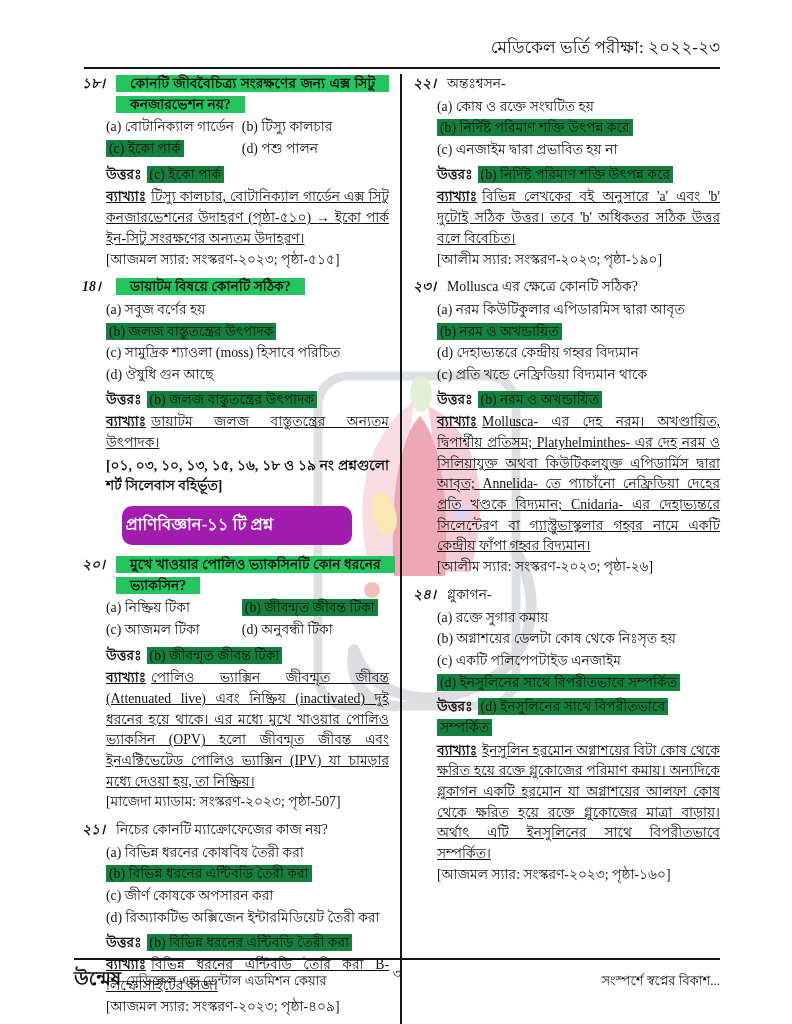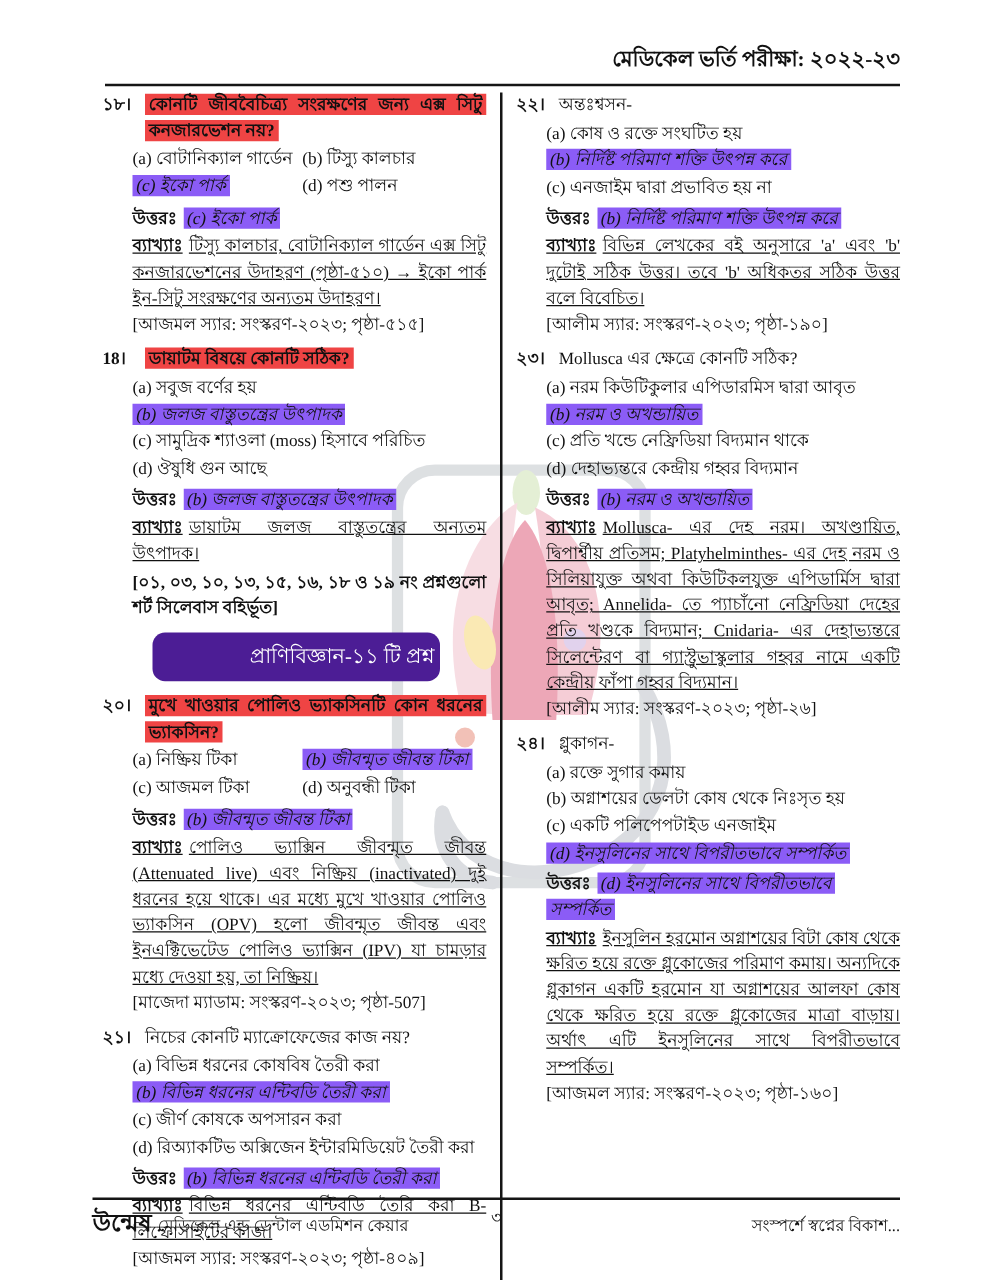--- a/index.html
+++ b/index.html
@@ -3,45 +3,45 @@
 <meta charset="utf-8">
 <style>
   html,body{margin:0;padding:0;}
   body{
     width:792px;height:1024px;position:relative;overflow:hidden;
     background:#ffffff;color:#111;
     font-family:"Liberation Serif", serif;
   }
   .page{position:absolute;left:84px;right:72px;top:34px;bottom:34px;z-index:2;}
   .hdr{
-    text-align:right;font-weight:bold;font-size:17px;
+    text-align:right;font-weight:normal;font-size:17px;
     padding-bottom:5px;border-bottom:2.5px solid #151515;
   }
   .cols{display:flex;margin-top:5px;}
   .col{width:50%;font-size:13.8px;line-height:1.5;}
   .col-left{padding-right:11px;}
   .col-right{padding-left:13px;border-left:2px solid #151515;}
   .q{position:relative;padding-left:22px;margin:0 0 7px 0;}
-  .qnum{position:absolute;left:-2px;top:0;font-weight:bold;white-space:nowrap;}
+  .qnum{position:absolute;left:-2px;top:0;font-weight:bold;white-space:nowrap;font-style:italic;}
   .qtext{margin:0 0 2px 0;padding-left:10px;text-align:justify;font-weight:bold;}
   .qtext.plain{font-weight:normal;}
   .opts{margin:0 0 2px 0;}
   .opts-list .opt{display:block;}
   .opts-grid{display:grid;grid-template-columns:48% 52%;}
   .opt{margin:0 0 1px 0;}
   .ans{margin:4px 0 2px 0;}
   .expl{margin:0;text-align:justify;text-decoration:underline;}
   .ref{margin:0 0 3px 0;}
   .note{margin:2px 0 0 0;font-weight:bold;text-align:justify;}
   .lbl{font-weight:bold;margin-right:5px;margin-top:20px;}
-  .hl-c{background:#ef4444;padding:1px 3px;box-decoration-break:clone;-webkit-box-decoration-break:clone;}
-  .hl-g{background:#8b5cf6;padding:1px 3px;box-decoration-break:clone;font-style:italic;-webkit-box-decoration-break:clone;}
+  .hl-c{background:#22c55e;padding:1px 14px;box-decoration-break:clone;-webkit-box-decoration-break:clone;}
+  .hl-g{background:#15803d;padding:1px 3px;box-decoration-break:clone;-webkit-box-decoration-break:clone;}
   .banner{
-    background:#4c1d95;color:#ffffff;font-weight:normal;font-size:16.5px;
-    width:222px;margin:9px auto 10px auto;padding:7px 4px;text-align:right;
+    background:#a21caf;color:#ffffff;font-weight:bold;font-size:16.5px;
+    width:222px;margin:9px auto 10px auto;padding:7px 4px;text-align:left;
     border-radius:10px;
   }
   .ftr{
     position:absolute;left:74px;right:72px;bottom:28px;
     border-top:2.5px solid #151515;padding-top:4px;
     font-size:13px;display:flex;justify-content:space-between;align-items:baseline;z-index:2;
   }
   .ftr .brand{font-weight:bold;font-size:19px;margin-right:5px;}
   .ftr .pageno{position:absolute;left:0;right:0;text-align:center;}
   .wm{position:absolute;left:308px;top:362px;width:252px;height:392px;z-index:1;opacity:.55;pointer-events:none;}
@@ -144,22 +144,22 @@
         <p class="expl"><b class="lbl">ব্যাখ্যাঃ</b><span>বিভিন্ন লেখকের বই অনুসারে 'a' এবং 'b' দুটোই সঠিক উত্তর। তবে 'b' অধিকতর সঠিক উত্তর বলে বিবেচিত।</span></p>
         <p class="ref">[আলীম স্যার: সংস্করণ-২০২৩; পৃষ্ঠা-১৯০]</p>
       </article>
 
       <article class="q">
         <span class="qnum">২৩।</span>
         <p class="qtext plain">Mollusca এর ক্ষেত্রে কোনটি সঠিক?</p>
         <div class="opts opts-list">
           <span class="opt">(a) নরম কিউটিকুলার এপিডারমিস দ্বারা আবৃত</span>
           <span class="opt"><span class="hl-g">(b) নরম ও অখন্ডায়িত</span></span>
+          <span class="opt">(d) দেহাভ্যন্তরে কেন্দ্রীয় গহ্বর বিদ্যমান</span>
           <span class="opt">(c) প্রতি খন্ডে নেফ্রিডিয়া বিদ্যমান থাকে</span>
-          <span class="opt">(d) দেহাভ্যন্তরে কেন্দ্রীয় গহ্বর বিদ্যমান</span>
         </div>
         <p class="ans"><b class="lbl">উত্তরঃ</b><span class="hl-g">(b) নরম ও অখন্ডায়িত</span></p>
         <p class="expl"><b class="lbl">ব্যাখ্যাঃ</b><span>Mollusca- এর দেহ নরম। অখণ্ডায়িত, দ্বিপার্শ্বীয় প্রতিসম; Platyhelminthes- এর দেহ নরম ও সিলিয়াযুক্ত অথবা কিউটিকলযুক্ত এপিডার্মিস দ্বারা আবৃত; Annelida- তে প্যাচাঁনো নেফ্রিডিয়া দেহের প্রতি খণ্ডকে বিদ্যমান; Cnidaria- এর দেহাভ্যন্তরে সিলেন্টেরণ বা গ্যাস্ট্রুভাস্কুলার গহ্বর নামে একটি কেন্দ্রীয় ফাঁপা গহ্বর বিদ্যমান।</span></p>
         <p class="ref">[আলীম স্যার: সংস্করণ-২০২৩; পৃষ্ঠা-২৬]</p>
       </article>
 
       <article class="q">
         <span class="qnum">২৪।</span>
         <p class="qtext plain">গ্লুকাগন-</p>
         <div class="opts opts-list">

